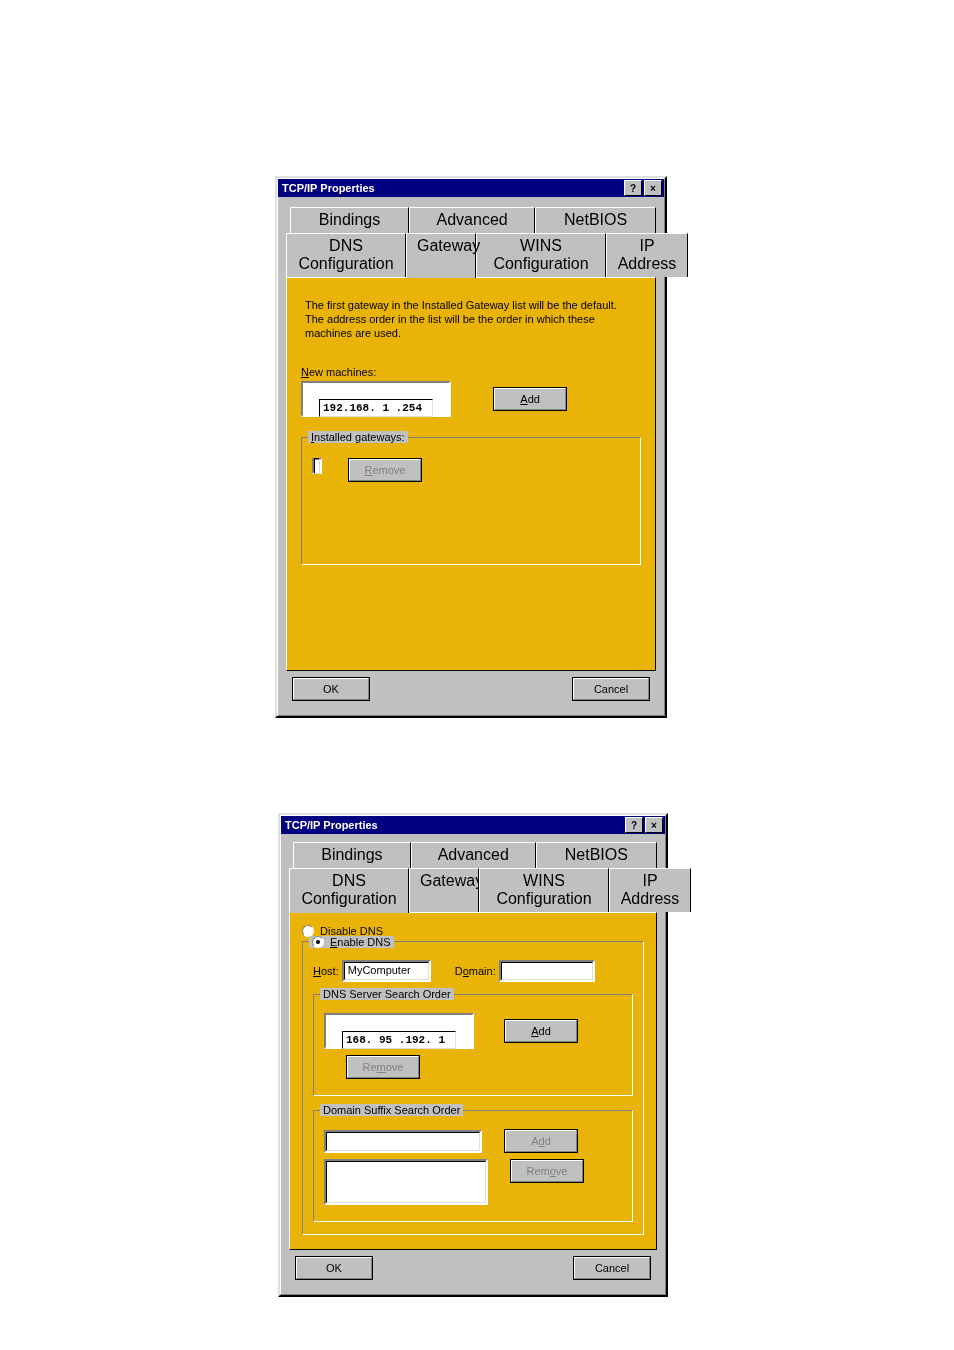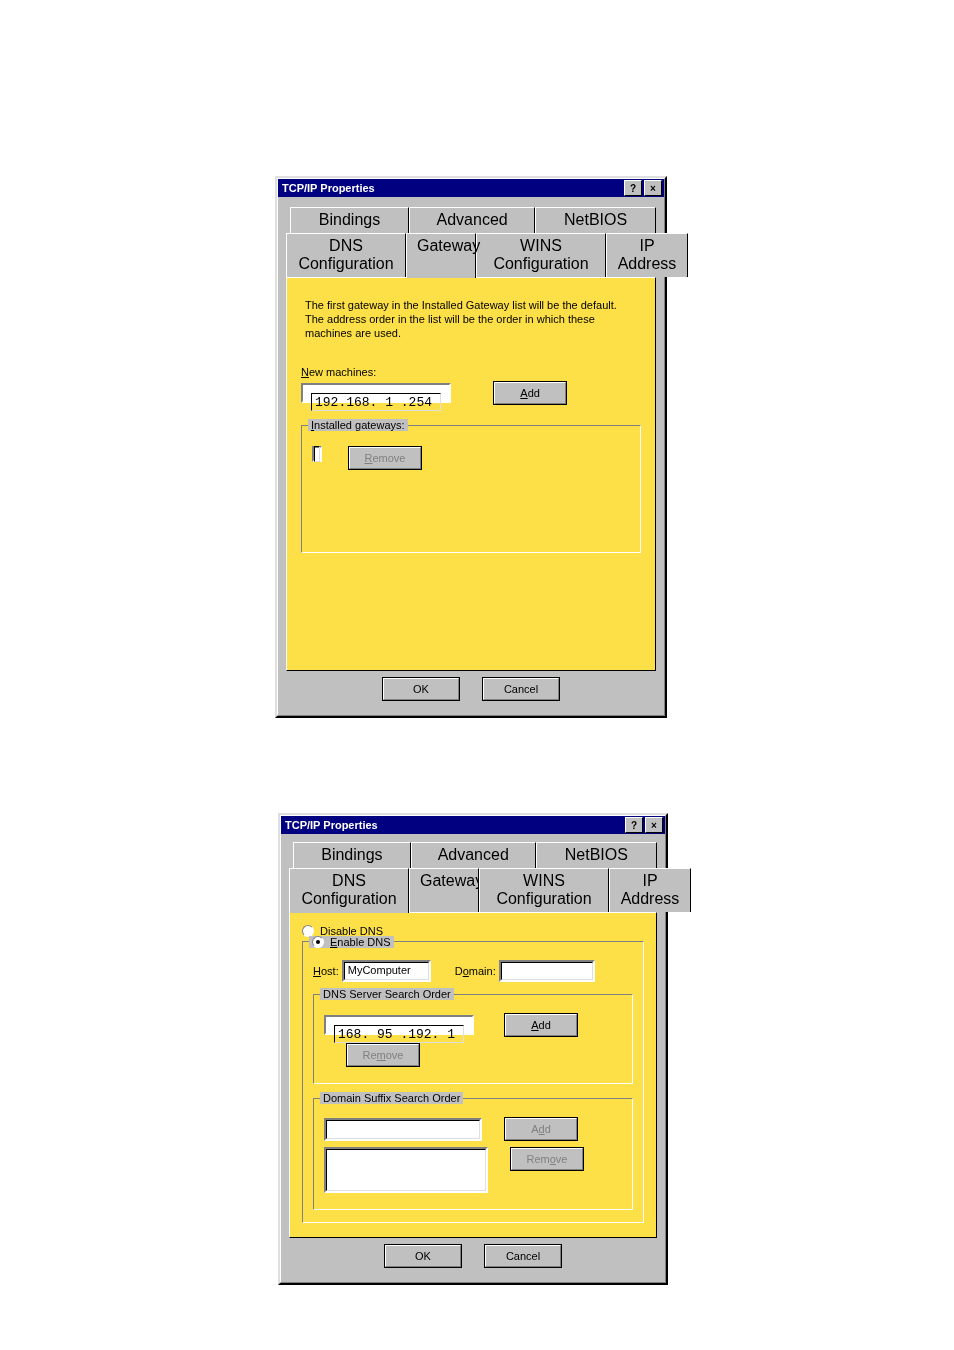--- a/index.html
+++ b/index.html
@@ -8,35 +8,35 @@
   .dlg-inner{border:1px solid;border-color:#fff #808080 #808080 #fff}
   .titlebar{height:18px;background:#000080;color:#fff;display:flex;align-items:center;padding:0 2px;font-weight:bold}
   .titlebar .t{flex:1;padding-left:2px;font-size:11px}
   .sysbtn{width:16px;height:14px;background:#c0c0c0;border:1px solid;border-color:#fff #000 #000 #fff;margin-left:2px;display:flex;align-items:center;justify-content:center;font-size:10px;font-weight:bold;color:#000}
   .body{padding:8px}
   .tabs{position:relative;margin-top:2px}
   .tabrow{display:flex}
   .tab{background:#c0c0c0;border:1px solid;border-color:#fff #000 #000 #fff;border-bottom:none;padding:3px 10px 4px;margin-right:0;position:relative;font-size:16px;text-align:center}
   .tab.active{padding-bottom:5px;z-index:2;margin-bottom:-1px}
   .tab.back{z-index:0}
-  .tabcontent{border:1px solid;border-color:#fff #000 #000 #fff;background:#fde047;padding:14px 14px 18px;position:relative}
+  .tabcontent{border:1px solid;border-color:#fff #000 #000 #fff;background:#eab308;padding:14px 14px 18px;position:relative}
   .desc{margin:6px 4px 26px 4px;line-height:14px}
   .lbl{margin:4px 0 3px}
-  .ipbox{display:inline-block;background:#fff;border:2px solid;border-color:#808080 #fff #fff #808080;padding:8px;height:20px;box-sizing:border-box;font-family:"Courier New",monospace;font-size:13px;font-weight:normal;letter-spacing:0;vertical-align:middle}
+  .ipbox{display:inline-block;background:#fff;border:2px solid;border-color:#808080 #fff #fff #808080;padding:16px;height:20px;box-sizing:border-box;font-family:"Courier New",monospace;font-size:11px;font-weight:bold;letter-spacing:0;vertical-align:middle}
   .ipbox-inner{border:1px solid;border-color:#000 #dfdfdf #dfdfdf #000;height:16px;padding:0 3px;display:flex;align-items:center}
   .txtbox{background:#fff;border:2px solid;border-color:#808080 #fff #fff #808080;box-sizing:border-box}
   .txtbox-inner{border:1px solid;border-color:#000 #dfdfdf #dfdfdf #000;padding:1px 3px;min-height:14px}
   .btn{background:#c0c0c0;border:1px solid #000;display:inline-flex;align-items:center;justify-content:center;padding:0;min-width:72px;height:22px;font-size:11px;vertical-align:middle}
   .btn-inner{border:1px solid;border-color:#fff #808080 #808080 #fff;width:100%;height:100%;display:flex;align-items:center;justify-content:center;box-sizing:border-box}
   .btn.disabled{color:#808080}
   .group{border:1px solid;border-color:#808080 #fff #fff #808080;padding:20px 10px 10px;margin-top:16px;position:relative}
   .group-legend{position:absolute;top:-7px;left:6px;background:#c0c0c0;padding:0 3px}
   .listbox{background:#fff;border:2px solid;border-color:#808080 #fff #fff #808080;display:inline-block;vertical-align:top}
   .listbox-inner{border:1px solid;border-color:#000 #dfdfdf #dfdfdf #000;padding:1px 2px;overflow:hidden}
-  .footer{display:flex;justify-content:center;gap:22px;padding:6px}
+  .footer{display:flex;justify-content:space-between;gap:22px;padding:6px}
   .radio{display:flex;align-items:flex-end;margin:2px 0}
   .radio .dot{width:12px;height:12px;border-radius:50%;background:#fff;border:1px solid;border-color:#808080 #fff #fff #808080;margin-right:6px;position:relative;box-sizing:border-box}
   .radio .dot.sel::after{content:"";position:absolute;width:4px;height:4px;background:#000;border-radius:50%;top:3px;left:3px}
   .row{display:flex;align-items:center;margin:6px 0}
   .u{text-decoration:underline}
   .ac{text-align:left}
 </style>
 </head>
 <body>
 <div class="page">

